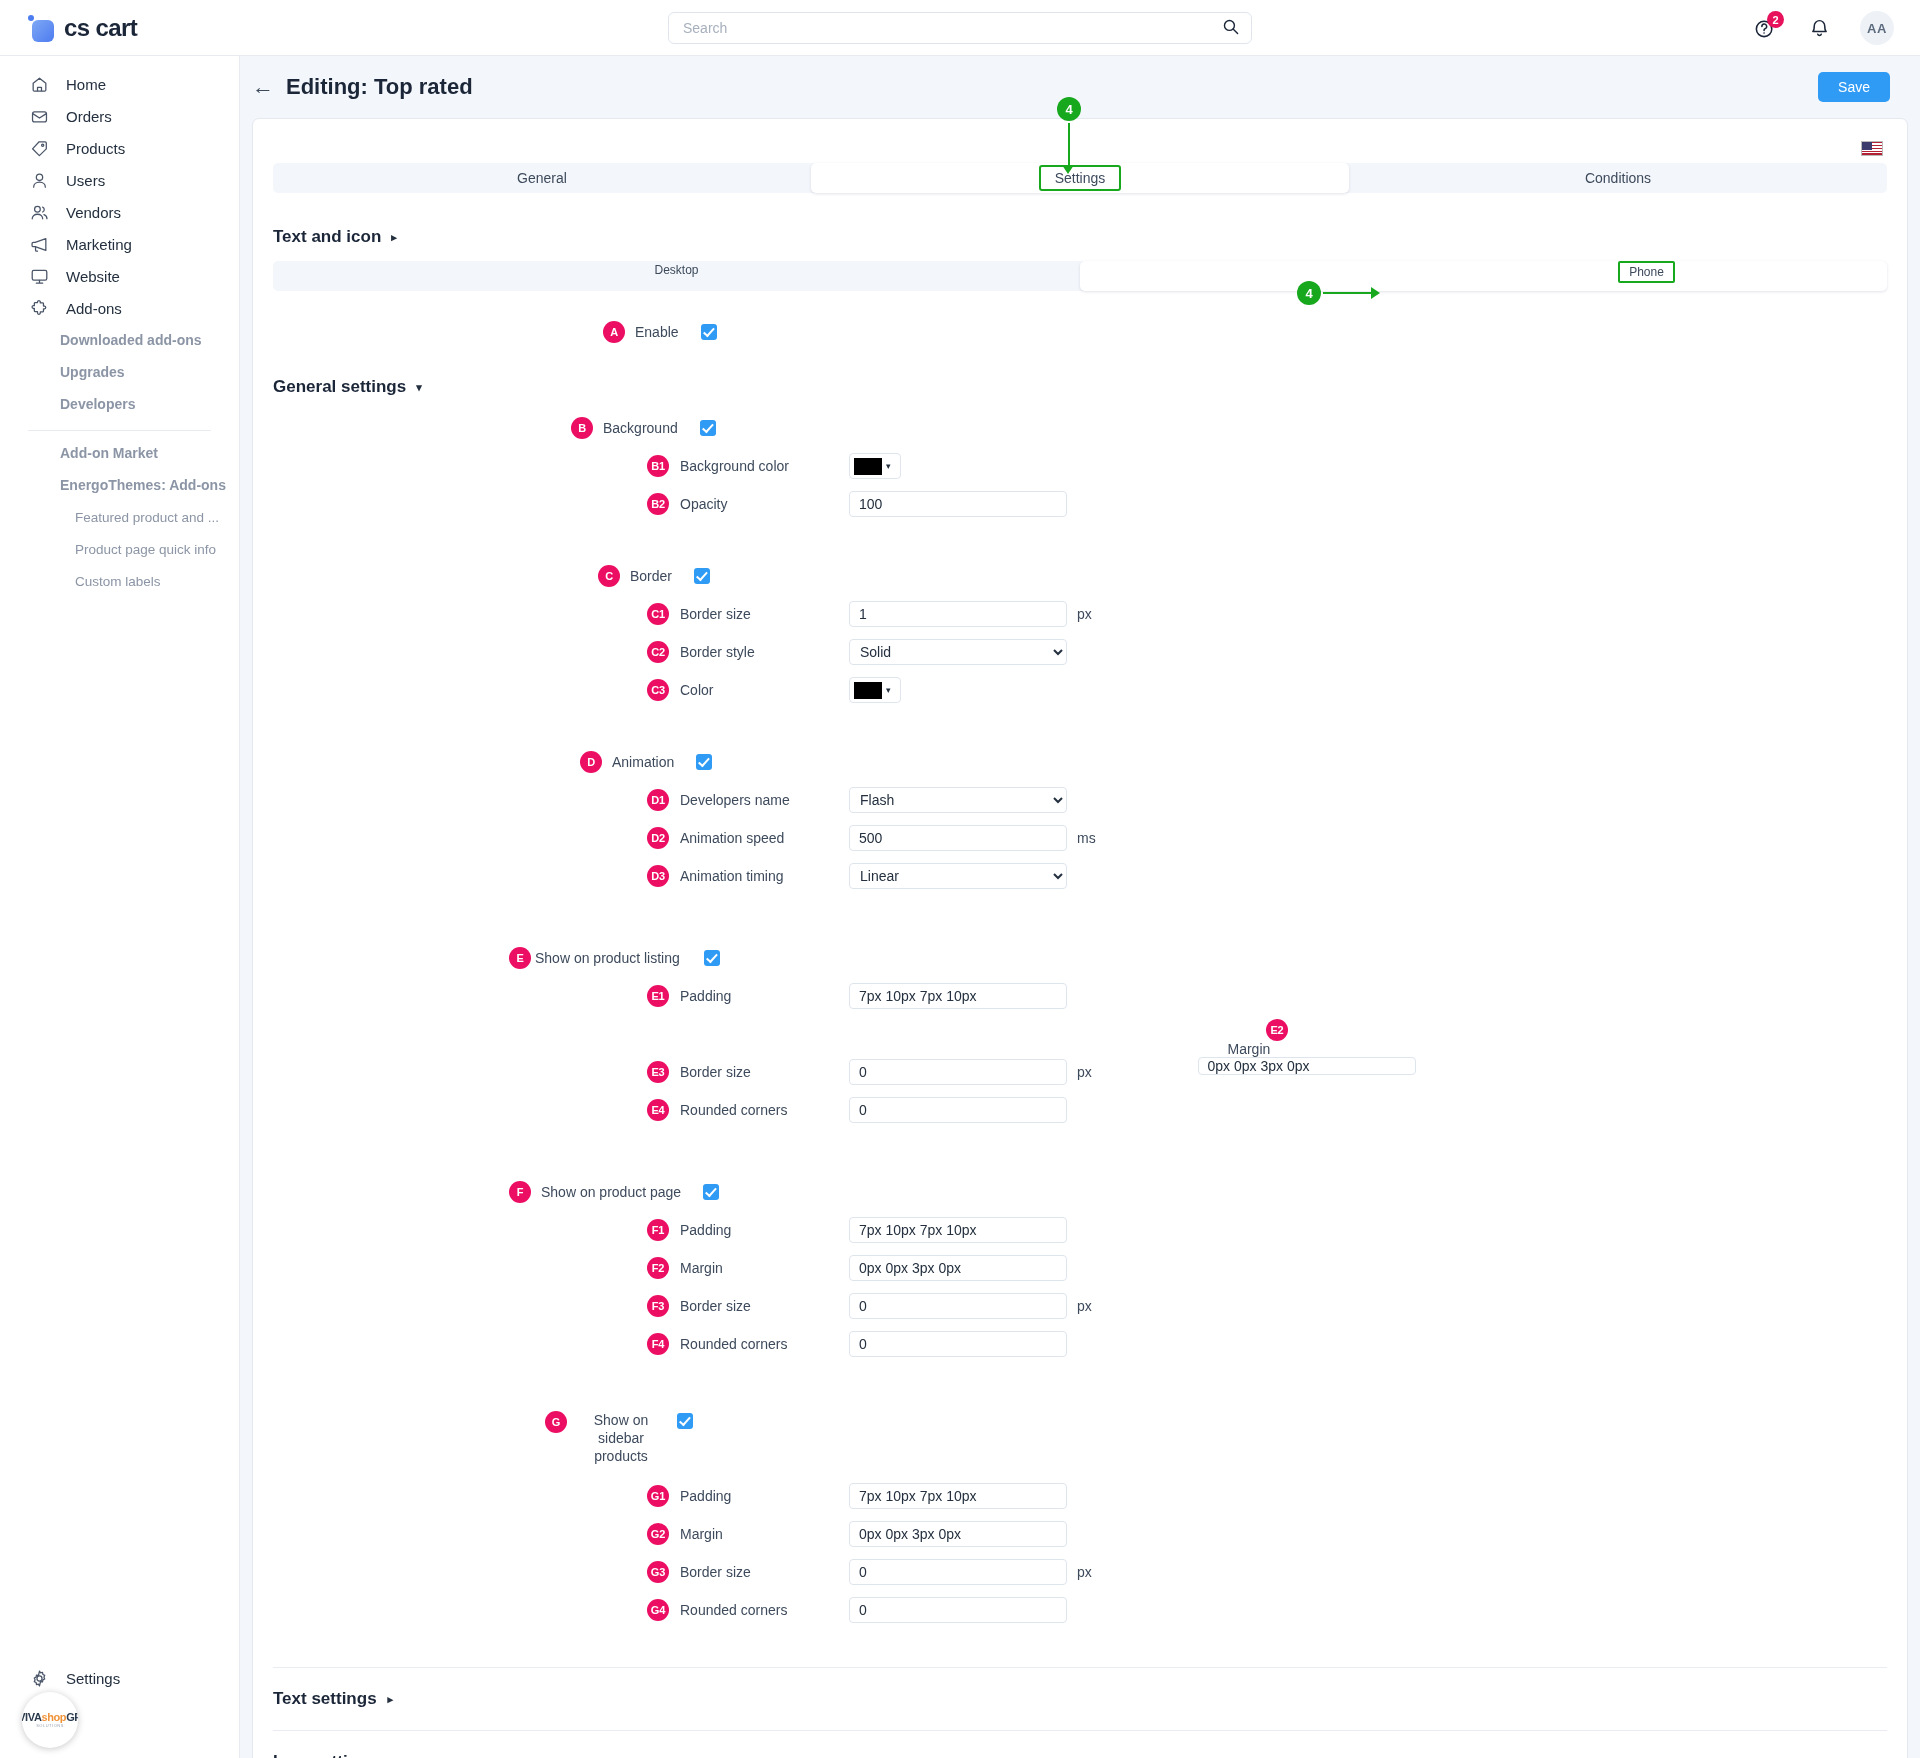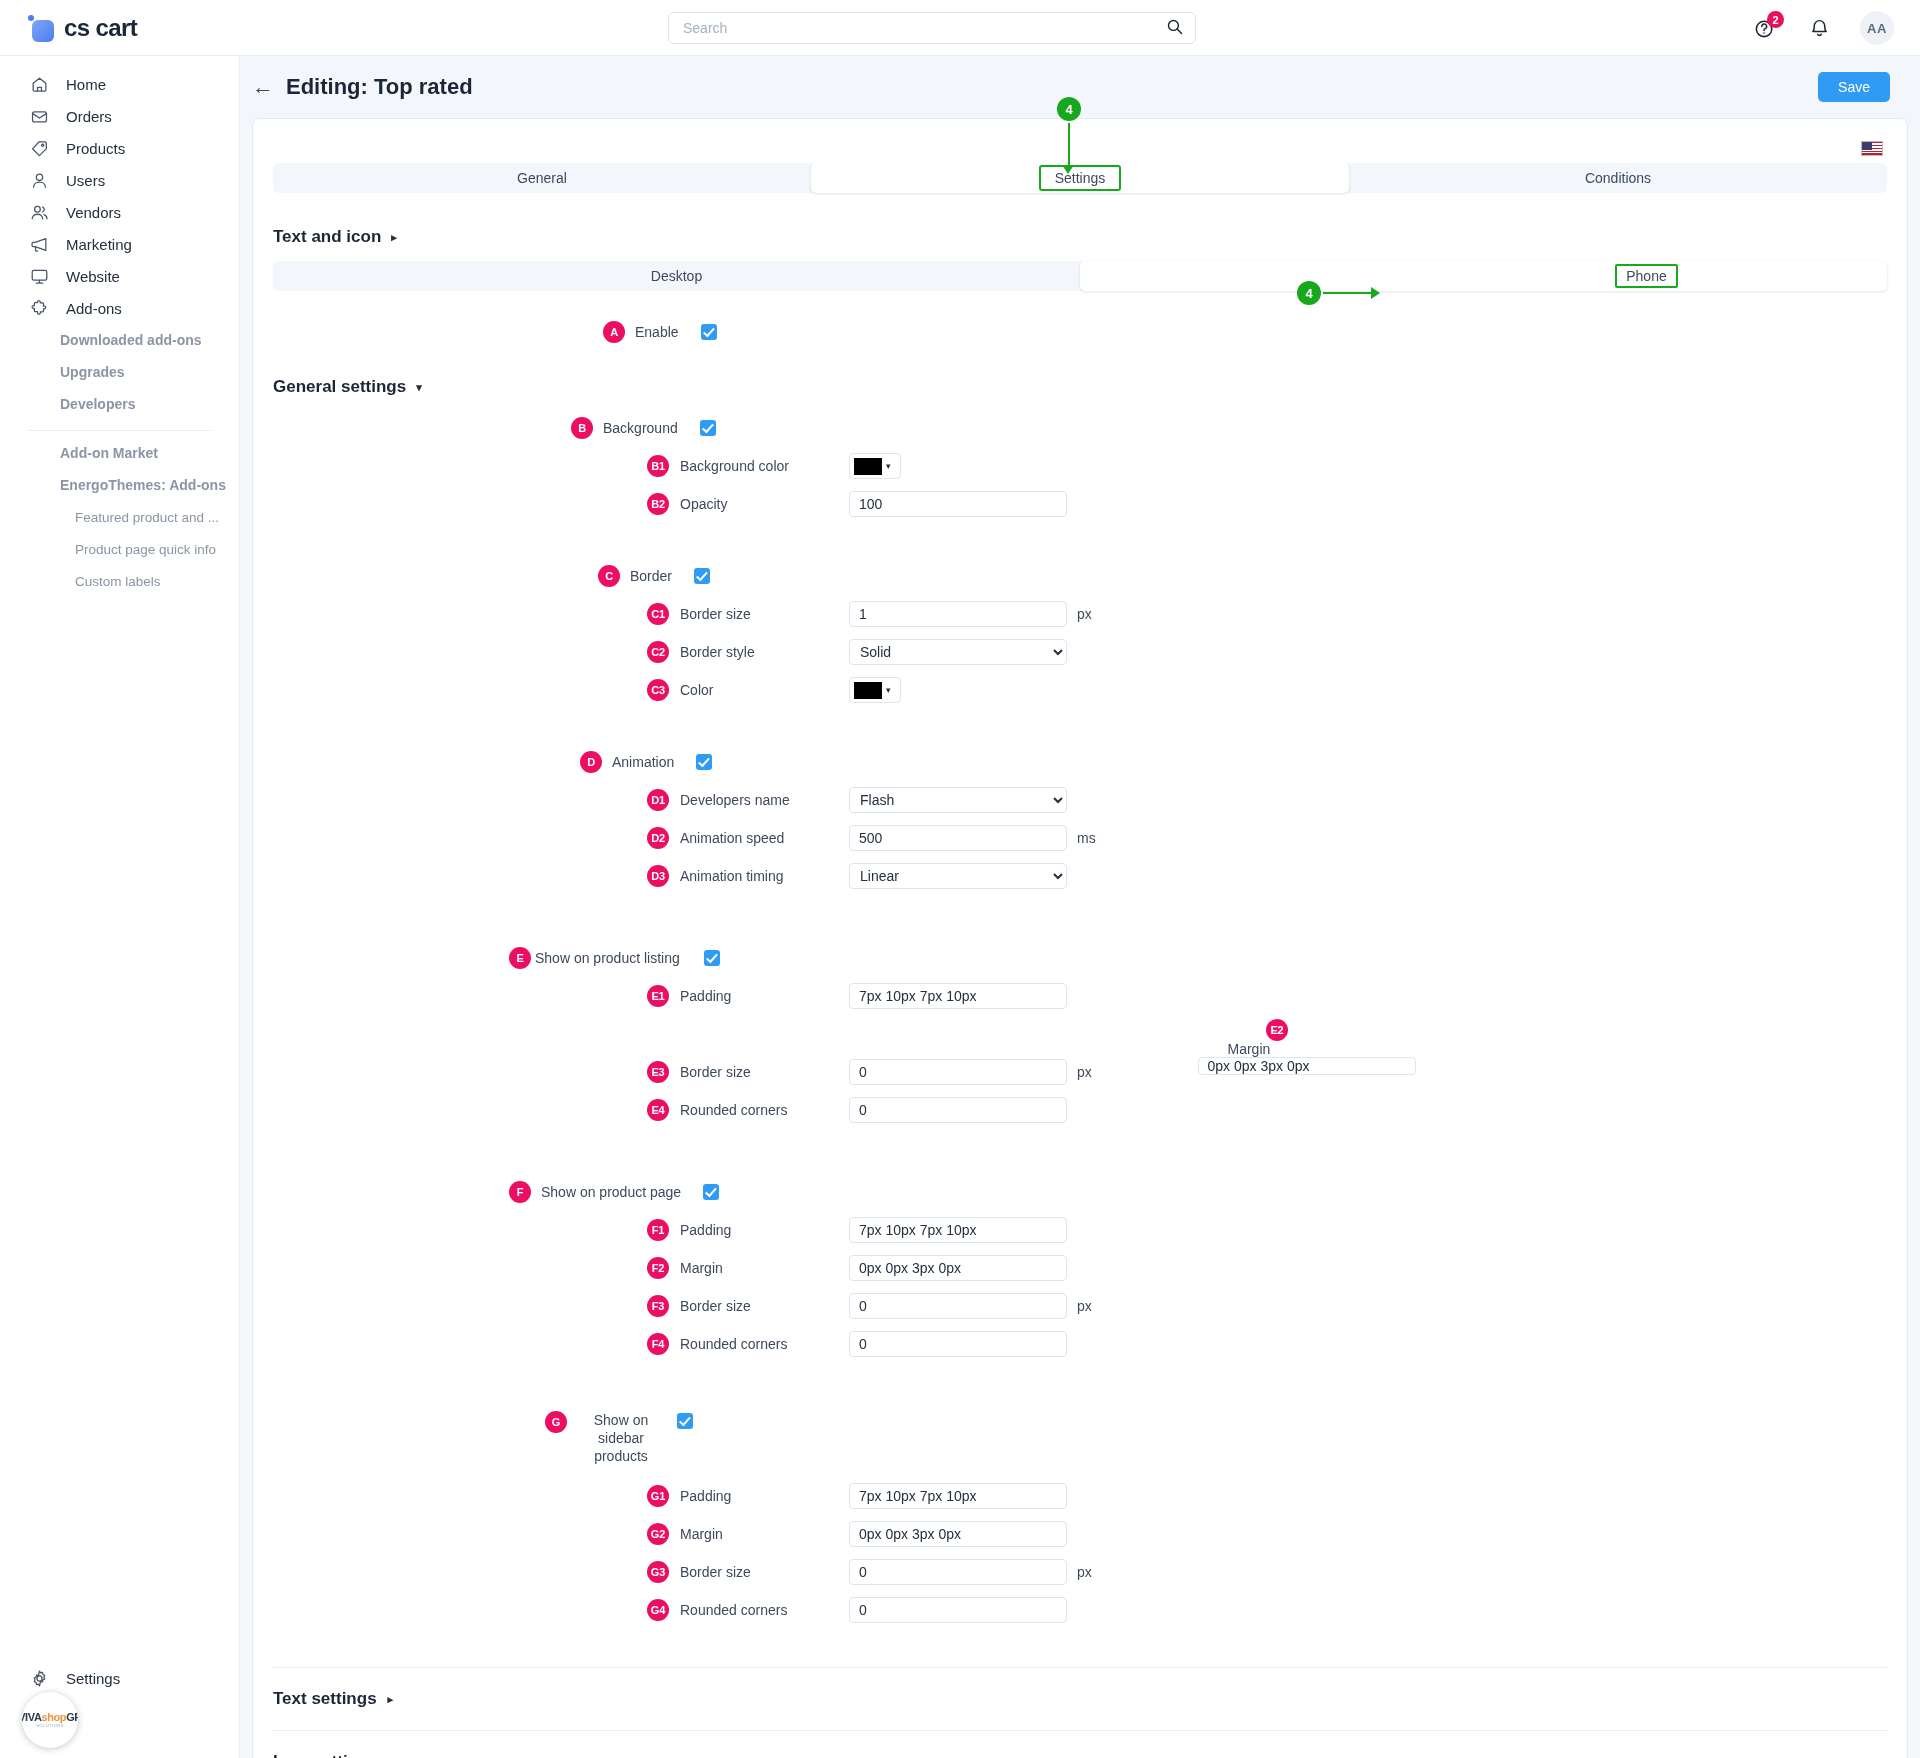--- a/index.html
+++ b/index.html
@@ -23,21 +23,21 @@
   .brand-mark .sq{
     position:absolute; left:4px; top:5px; width:22px; height:22px; border-radius:6px;
     background:linear-gradient(135deg,#7fa8f5,#4d7cf0);
   }
   .brand-mark .dot{
     position:absolute; left:0px; top:0px; width:6px; height:6px; border-radius:50%;
     background:#4d7cf0;
   }
   .brand-text{ font-size:24px; font-weight:700; letter-spacing:-0.6px; color:#1b2638;}
   .searchwrap{
-    position:absolute; left:668px; top:12px; width:528px; height:32px;
+    position:absolute; left:668px; top:12px; width:584px; height:32px;
   }
   .searchbox{
     width:100%; height:32px; border:1px solid #dfe5ec; border-radius:6px;
     background:#fff; display:flex; align-items:center; padding:0 12px;
   }
   .searchbox input{
     border:0; outline:0; flex:1; font-size:14px; color:#24303f;
     font-family:"Liberation Sans", sans-serif; background:transparent;
   }
   .searchbox input::placeholder{ color:#a7b0bd; }
@@ -134,22 +134,22 @@
   }
   .caret-right{ color:#24303f; font-size:11px; }
   .caret-down{ color:#24303f; font-size:11px; }
 
   
   .devicestrip{
     margin:14px 20px 0 20px; height:30px; background:#f3f6fa; border-radius:5px;
     display:flex; position:relative;
   }
   .device{
-    flex:1; display:flex; align-items:center; justify-content:center;
-    font-size:14px; color:#3d4a5c; cursor:pointer; border-radius:5px;
+    flex:1; display:flex; align-items:flex-start; justify-content:center;
+    font-size:12px; color:#3d4a5c; cursor:pointer; border-radius:5px;
   }
   .device.selected{ background:#fff; box-shadow:0 1px 3px rgba(20,40,80,.13); }
   .device .dlabel{ padding:2px 10px; }
 
   
   .row{ display:flex; align-items:center; height:30px; }
   .spacer-8{ height:8px; }
   .spacer-16{ height:16px; }
   .spacer-26{ height:26px; }
 

